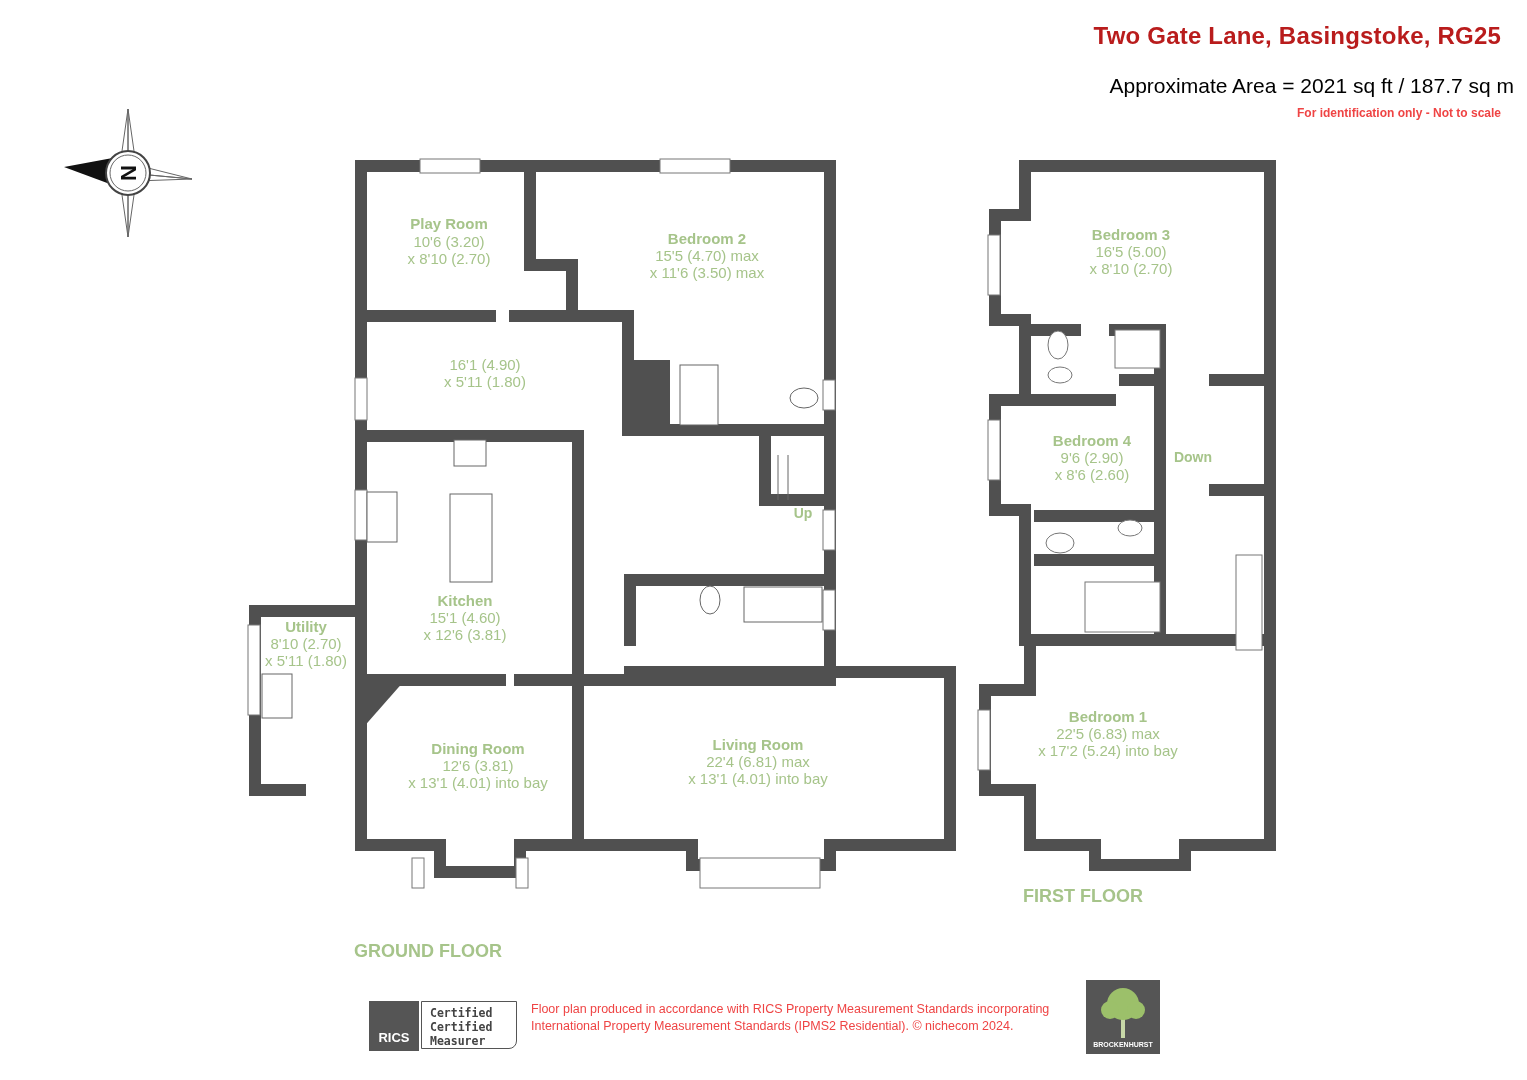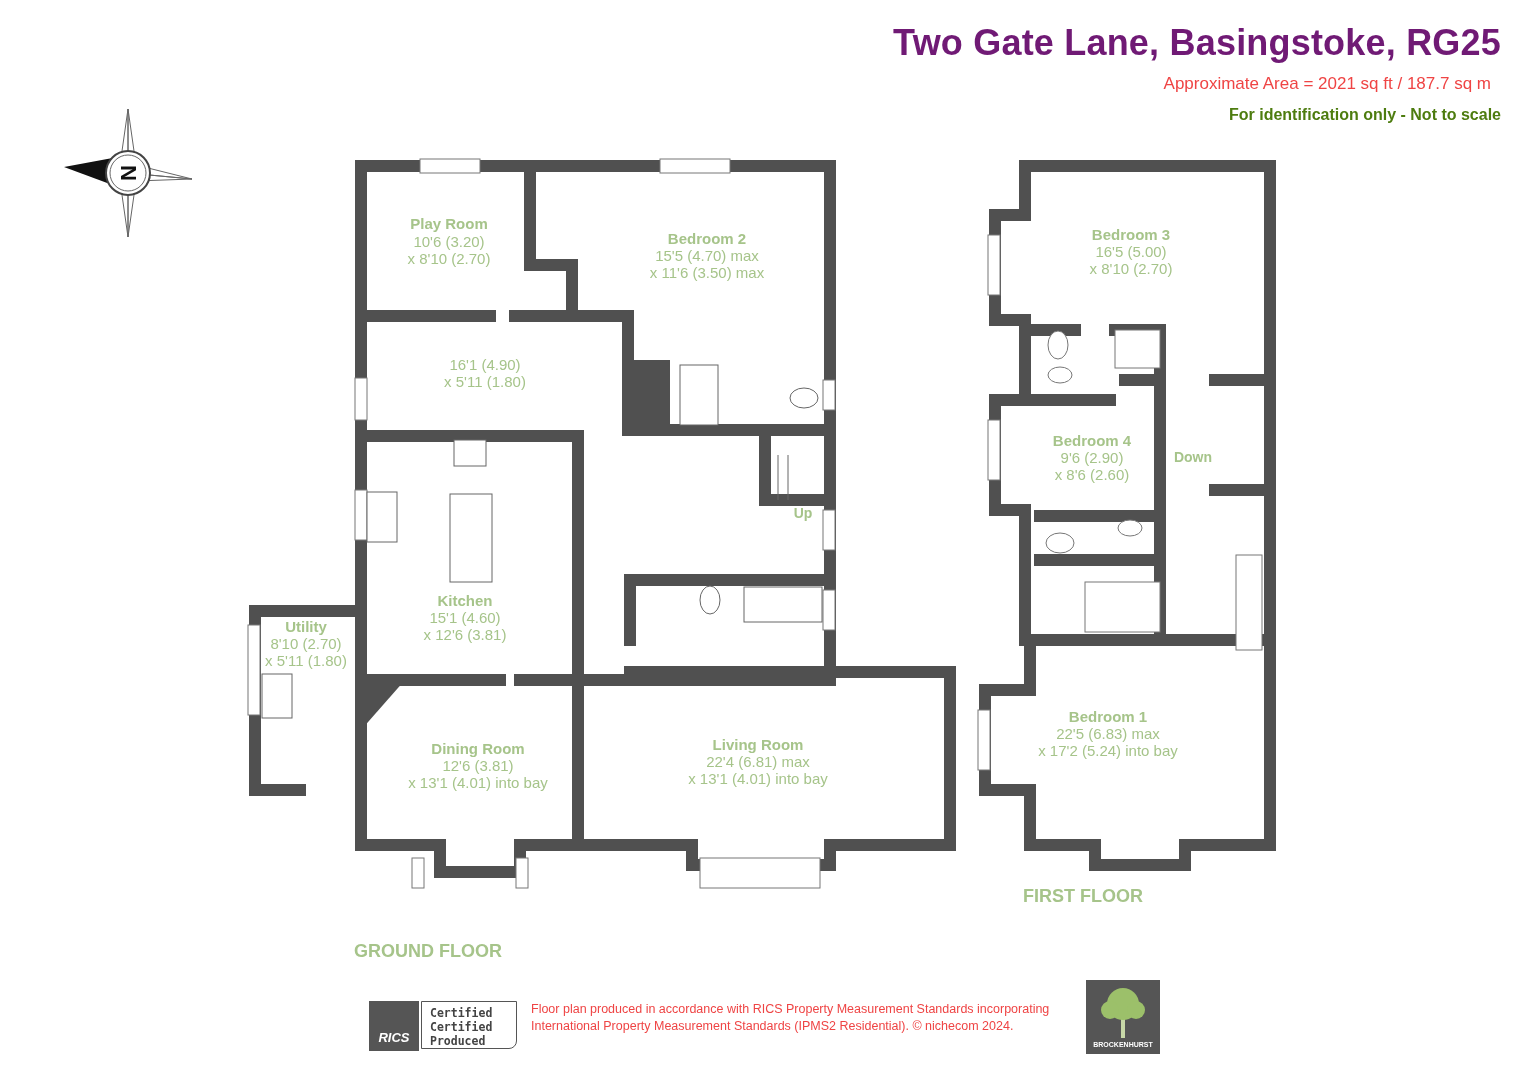--- a/index.html
+++ b/index.html
@@ -1,27 +1,27 @@
 <!DOCTYPE html>
 <html><head>
 <meta charset="utf-8">
 <style>
   html, body { margin:0; padding:0; background:#ffffff; }
   body { width:1527px; height:1080px; position:relative; overflow:hidden; font-family:"Liberation Sans", sans-serif; }
-  .title { position:absolute; right:26px; top:22px; font-size:36px; font-weight:bold; color:#701a75; letter-spacing:0.2px; }
-  .subtitle { position:absolute; right:36px; top:74px; font-size:17px; color:#ef4444; }
-  .note { position:absolute; right:26px; top:106px; font-size:16px; font-weight:bold; color:#4d7c0f; }
+  .title { position:absolute; right:26px; top:22px; font-size:24px; font-weight:bold; color:#b91c1c; letter-spacing:0.2px; }
+  .subtitle { position:absolute; right:13px; top:74px; font-size:21px; color:#000000; }
+  .note { position:absolute; right:26px; top:106px; font-size:12px; font-weight:bold; color:#ef4444; }
   svg.plan { position:absolute; left:0; top:0; }
   .room { fill:#a6c48a; font-family:"Liberation Sans", sans-serif; text-anchor:middle; }
   .room .n { font-weight:bold; font-size:15px; }
   .room .d { font-size:15px; }
   .floor-label { fill:#a6c48a; font-weight:bold; font-size:18px; font-family:"Liberation Sans", sans-serif; }
   .footer-text { position:absolute; left:531px; top:1001px; font-size:12.5px; line-height:16.5px; color:#ef4444; }
   .rics { position:absolute; left:369px; top:1001px; width:152px; height:50px; }
-  .rics-left { position:absolute; left:0; top:0; width:50px; height:50px; background:#555; color:#fff; font-weight:bold; font-size:13px; text-align:center;font-style:italic; }
+  .rics-left { position:absolute; left:0; top:0; width:50px; height:50px; background:#555; color:#fff; font-weight:bold; font-size:13px; text-align:center; }
   .rics-left span { position:absolute; bottom:6px; left:0; right:0; }
   .rics-right { position:absolute; left:52px; top:0; width:96px; height:48px; border:1px solid #555; border-radius:0 0 8px 0; font-family:"DejaVu Sans Mono", monospace; font-weight:bold; font-size:11.5px; line-height:14px; color:#444; padding:4px 0 0 8px; box-sizing:border-box; }
   .brock { position:absolute; left:1086px; top:980px; width:74px; height:74px; background:#555; }
   .brock-label { position:absolute; bottom:6px; left:0; right:0; text-align:center; font-size:7px; color:#fff; font-weight:bold; }
 </style>
 </head>
 <body>
 
 <div class="title">Two Gate Lane, Basingstoke, RG25</div>
 <div class="subtitle">Approximate Area = 2021 sq ft / 187.7 sq m</div>
@@ -163,21 +163,21 @@
   <text class="floor-label" x="1023" y="902">FIRST FLOOR</text>
 </svg>
 
 <div class="rics">
   <div class="rics-left">
       <span>RICS</span>
     </div>
   <div class="rics-right">
     <div>Certified</div>
     <div>Certified</div>
-    <div>Produced</div>
+    <div>Measurer</div>
   </div>
 </div>
 <div class="footer-text">
   <div>Floor plan produced in accordance with RICS Property Measurement Standards incorporating</div>
   <div>International Property Measurement Standards (IPMS2 Residential).   © nichecom 2024.</div>
 </div>
 <div class="brock">
   <svg width="74" height="74">
     <rect x="35" y="30" width="4" height="28" fill="#c8d8a8"></rect>
     <circle cx="37" cy="24" r="16" fill="#9cc06a"></circle>

